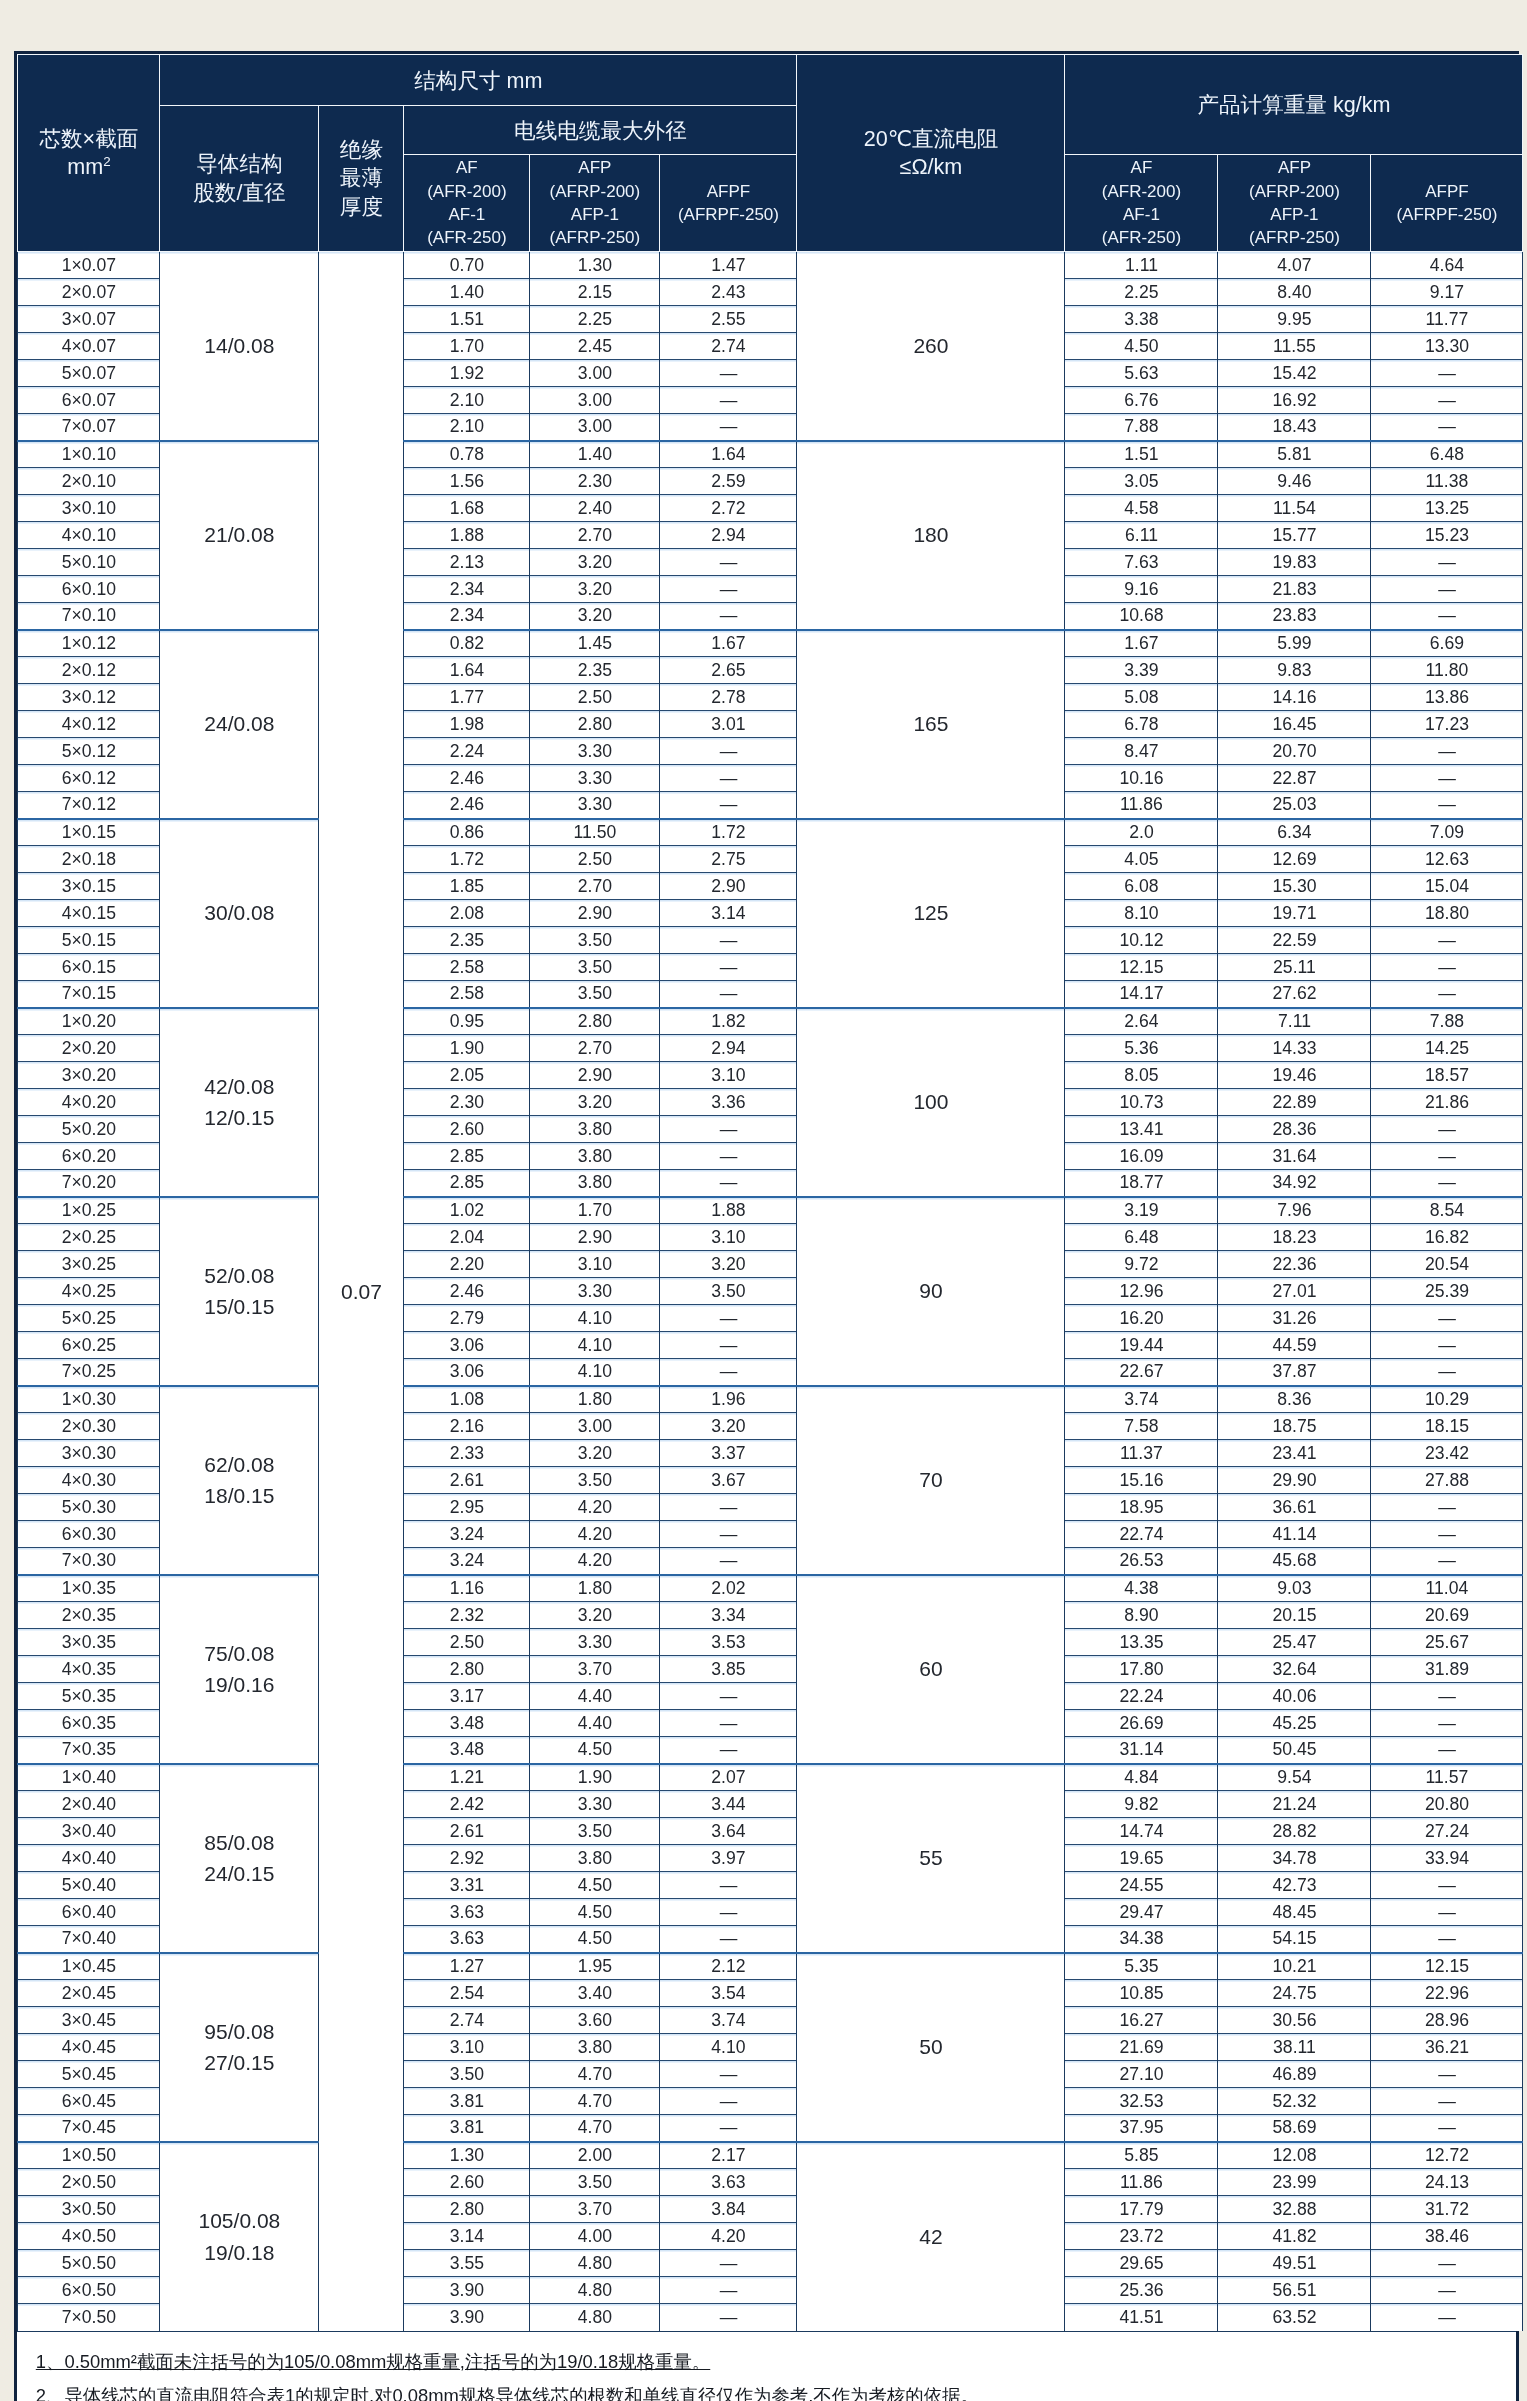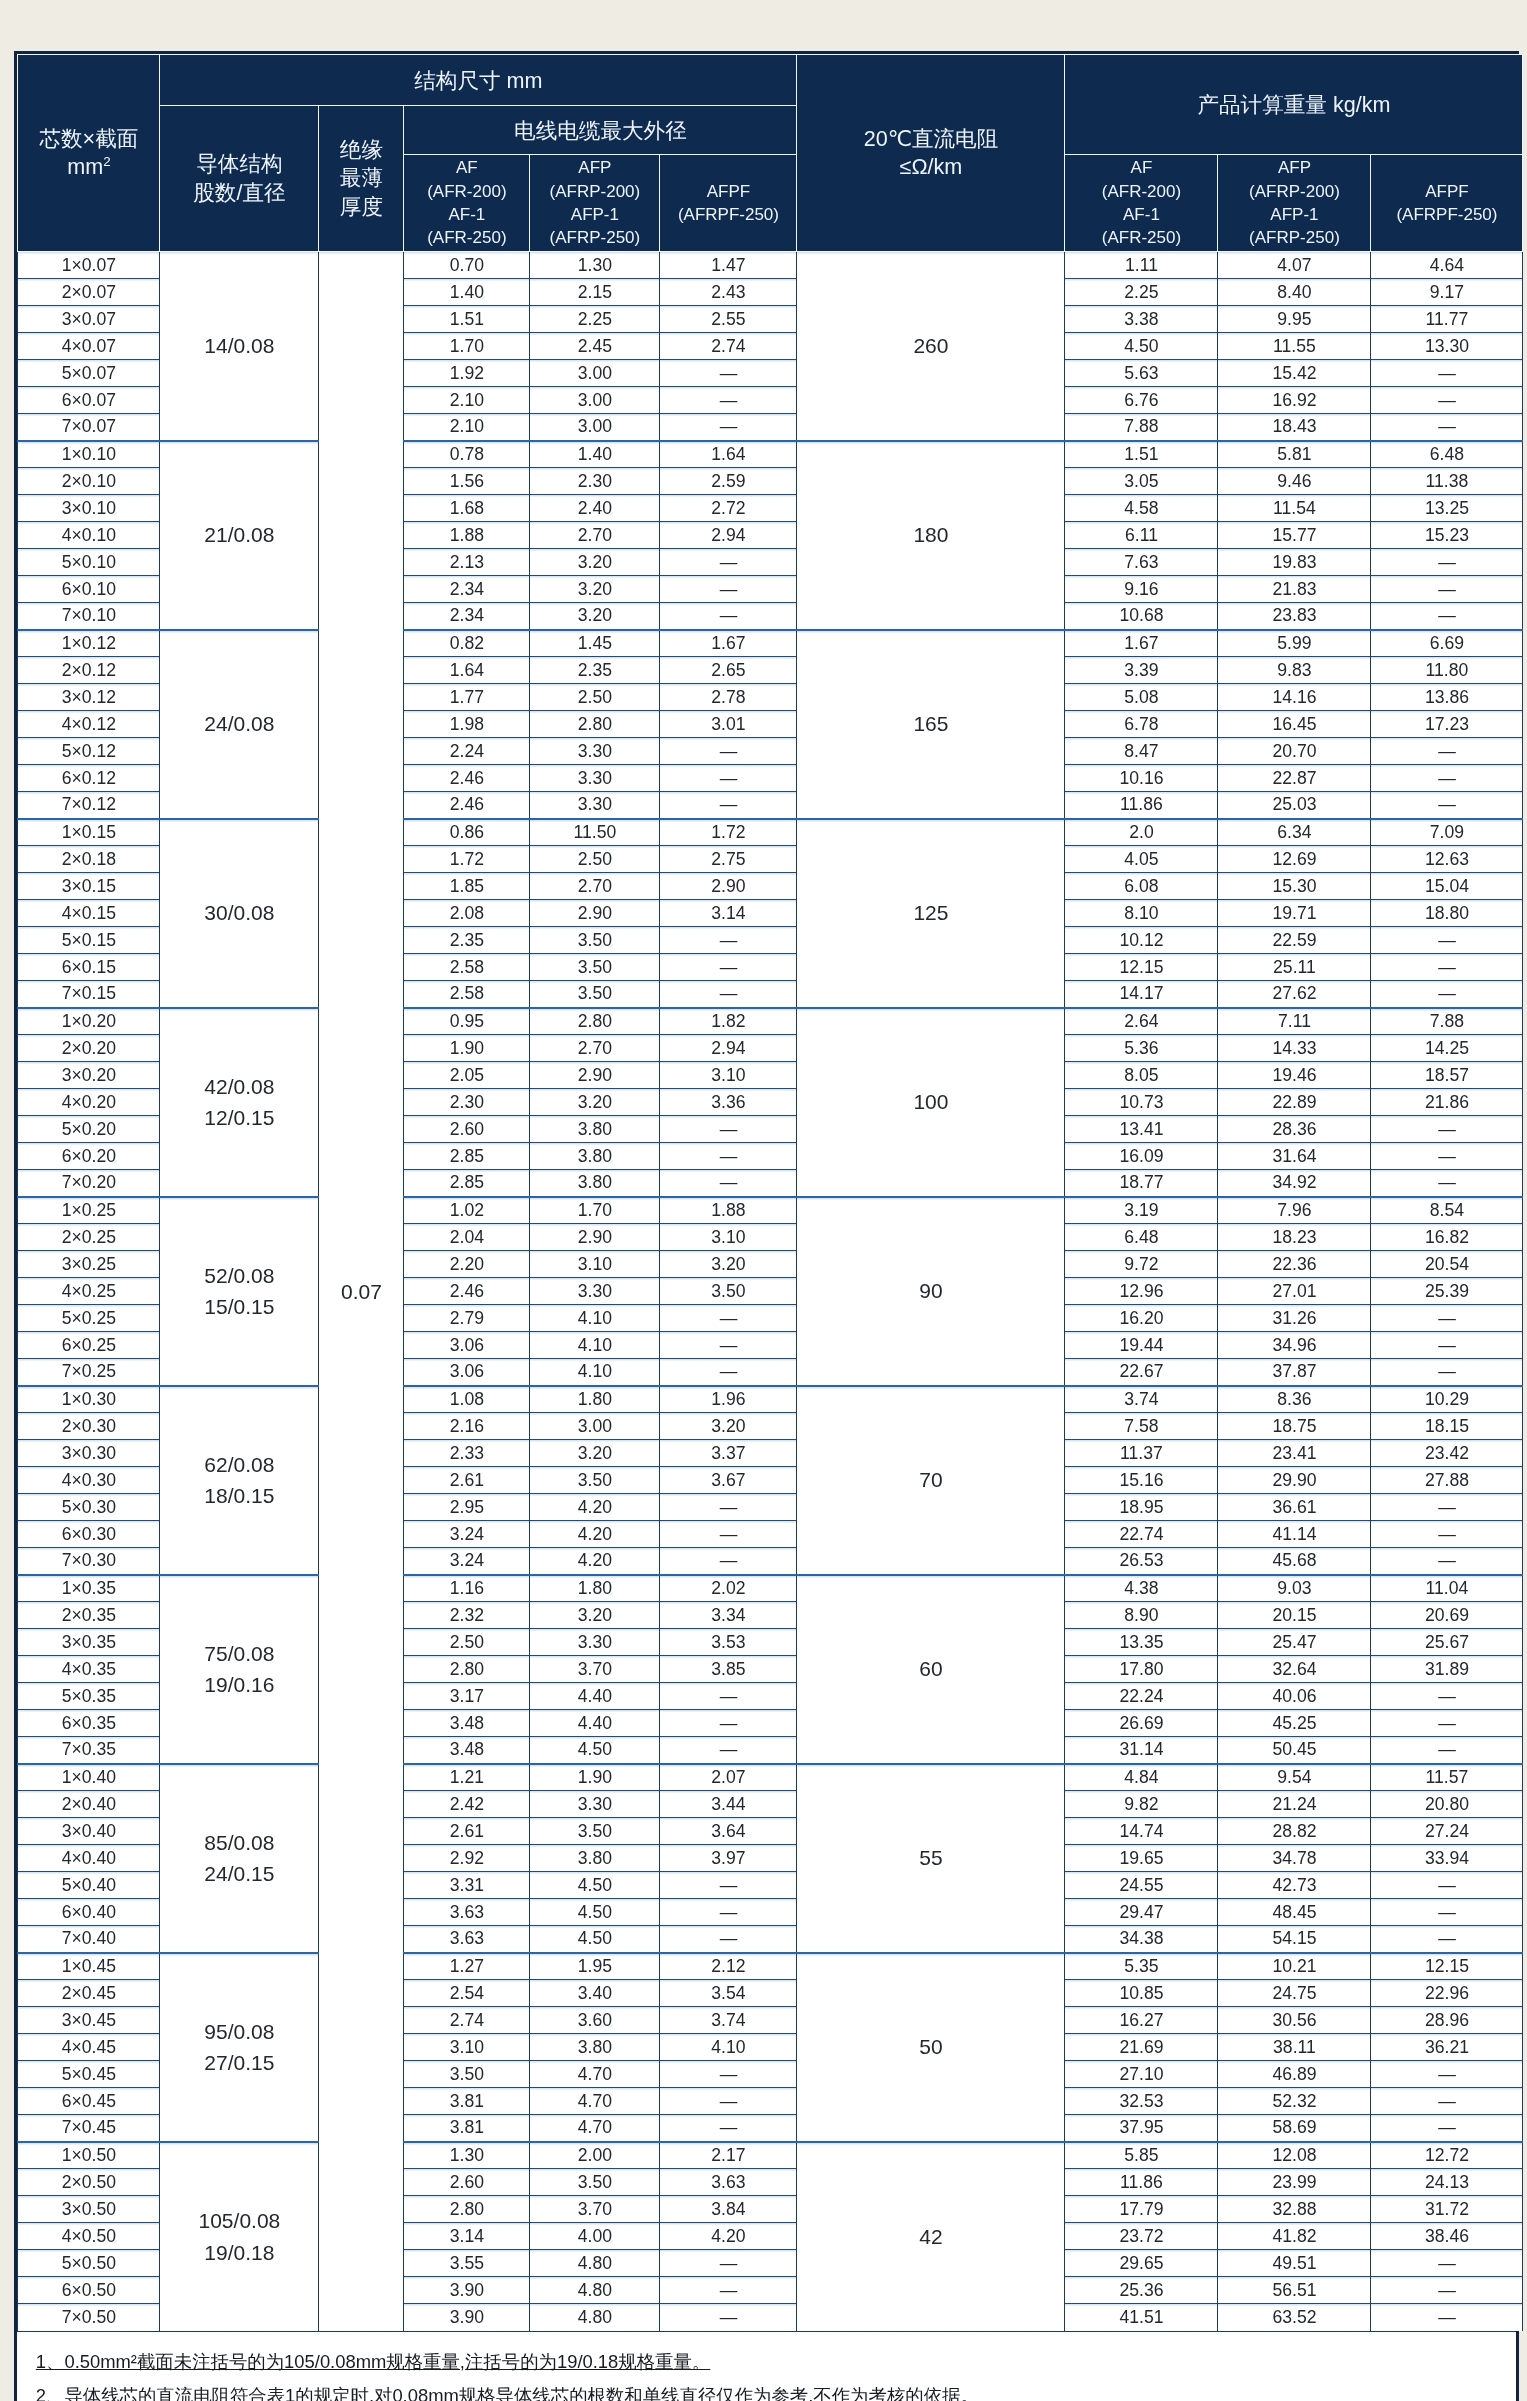--- a/index.html
+++ b/index.html
@@ -500,21 +500,21 @@
           <td class="num">16.20</td>
           <td class="num">31.26</td>
           <td class="num">—</td>
         </tr>
         <tr>
           <td class="specc">6×0.25</td>
           <td class="num">3.06</td>
           <td class="num">4.10</td>
           <td class="num">—</td>
           <td class="num">19.44</td>
-          <td class="num">34.96</td>
+          <td class="num">44.59</td>
           <td class="num">—</td>
         </tr>
         <tr>
           <td class="specc">7×0.25</td>
           <td class="num">3.06</td>
           <td class="num">4.10</td>
           <td class="num">—</td>
           <td class="num">22.67</td>
           <td class="num">37.87</td>
           <td class="num">—</td>

